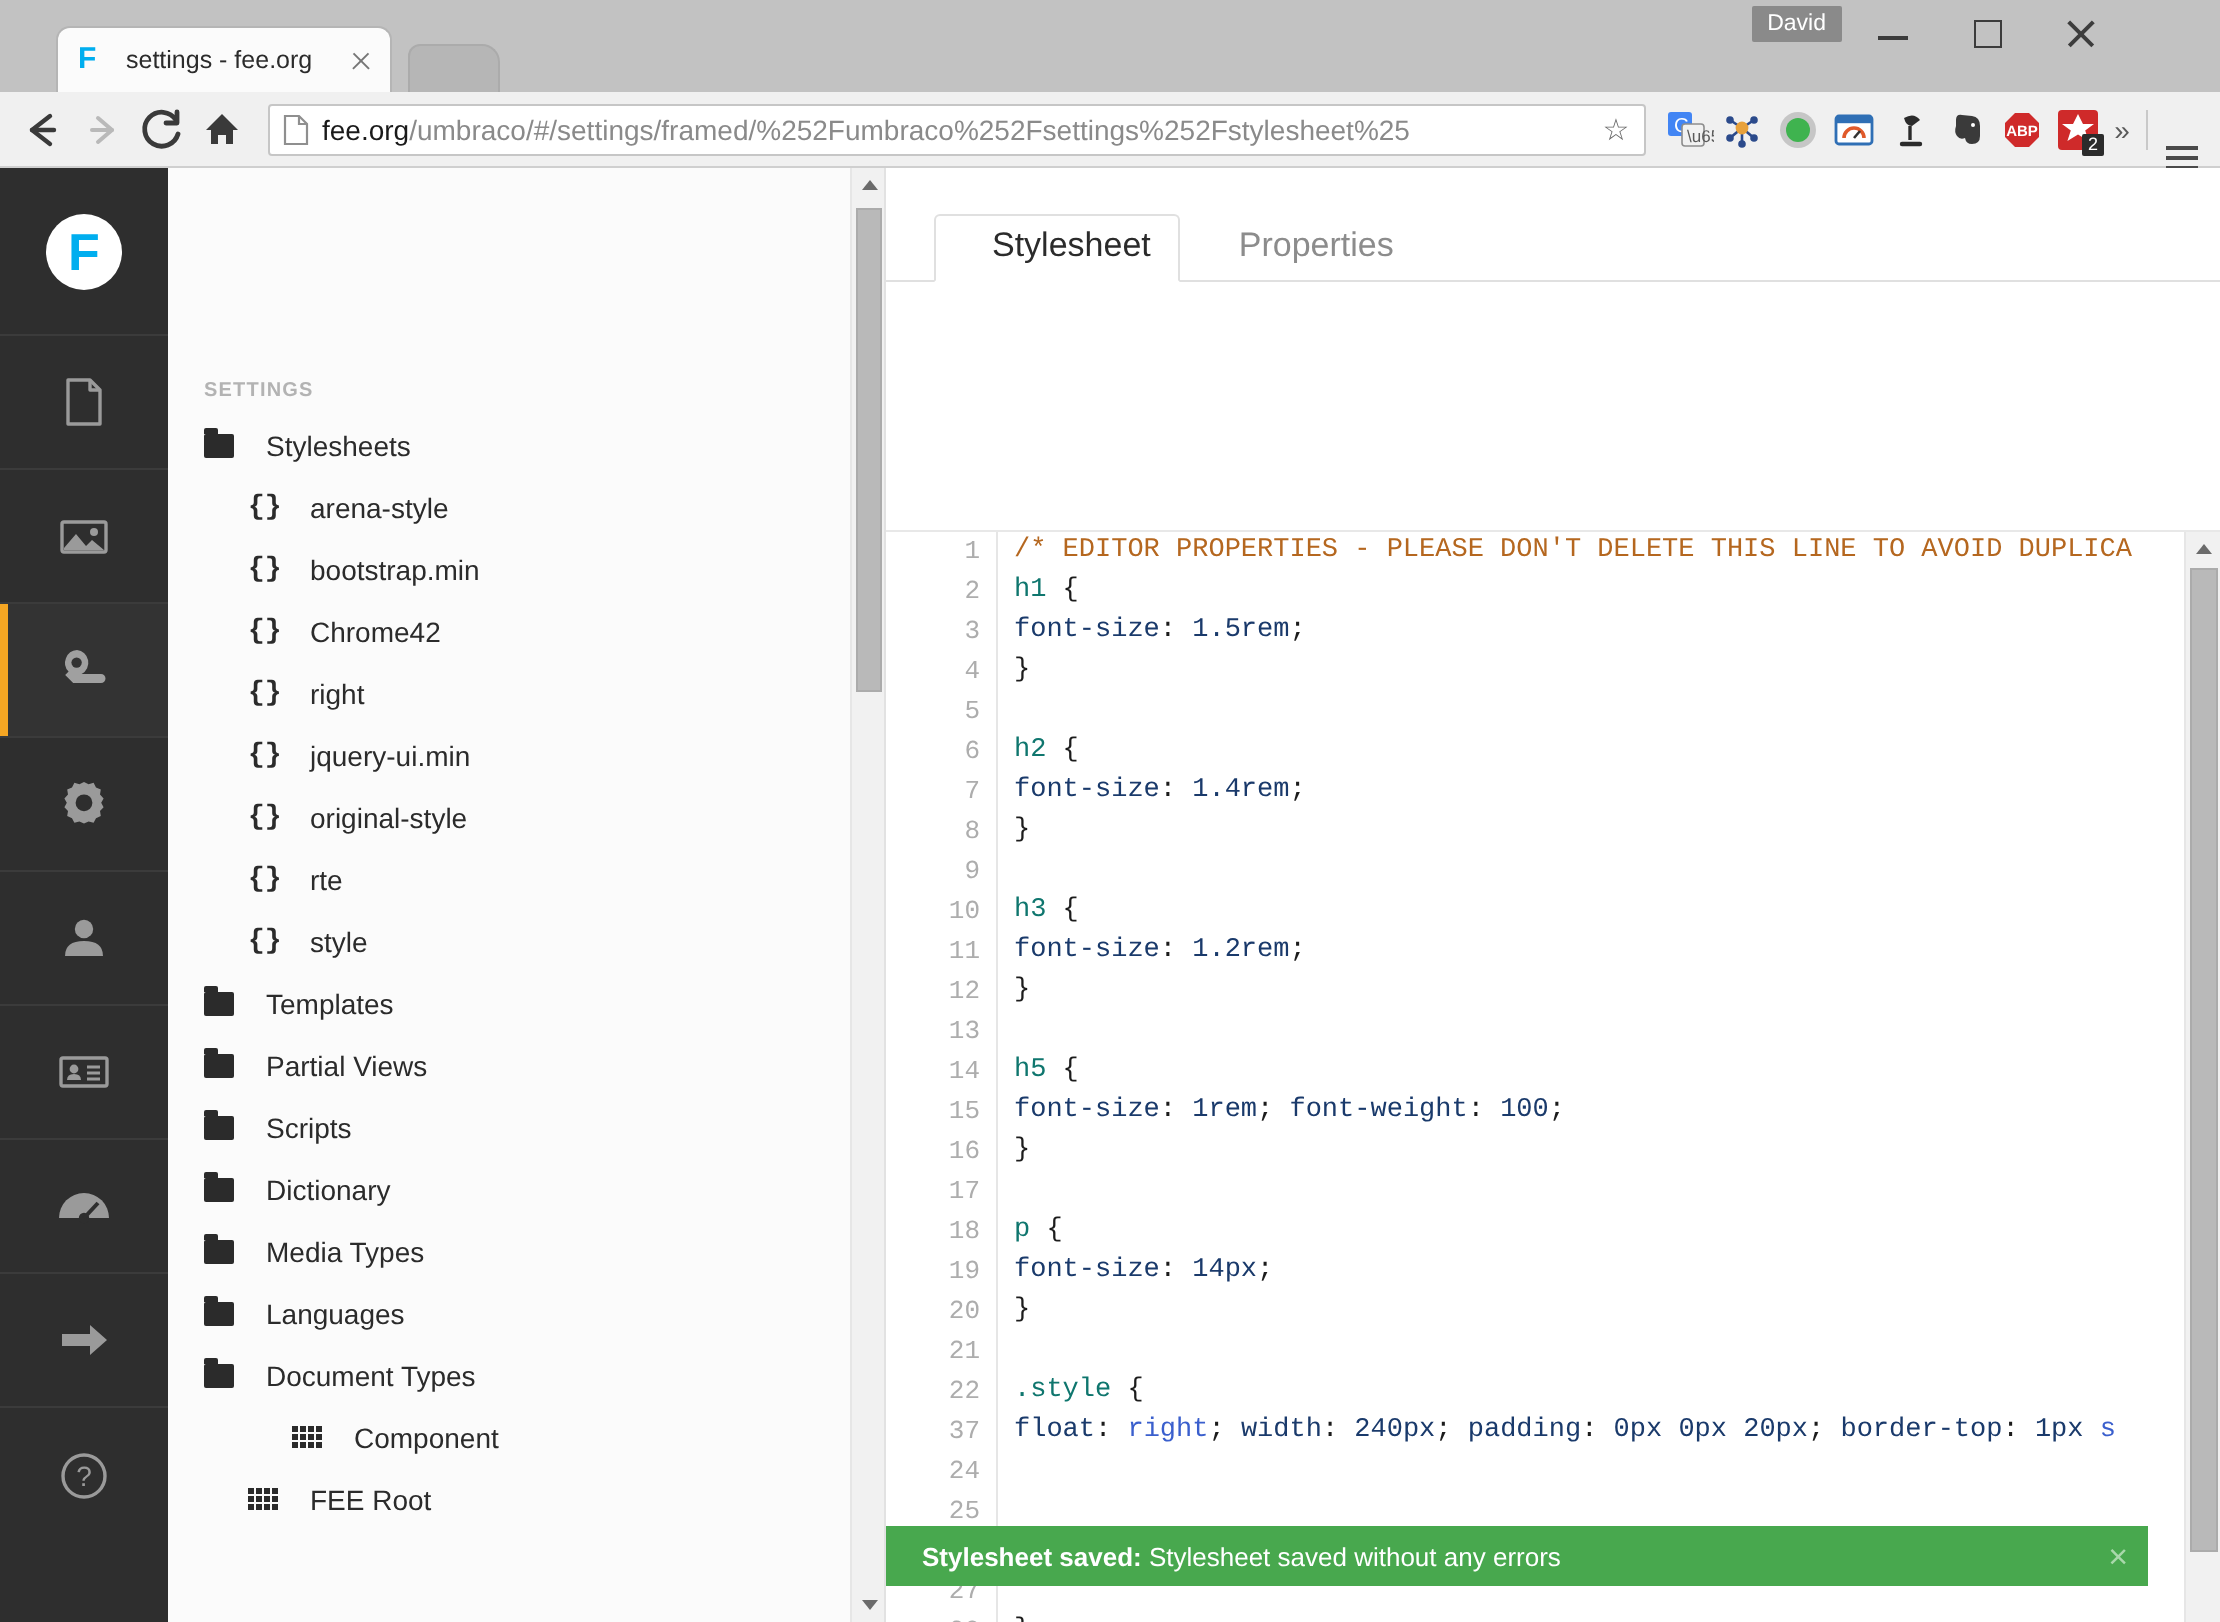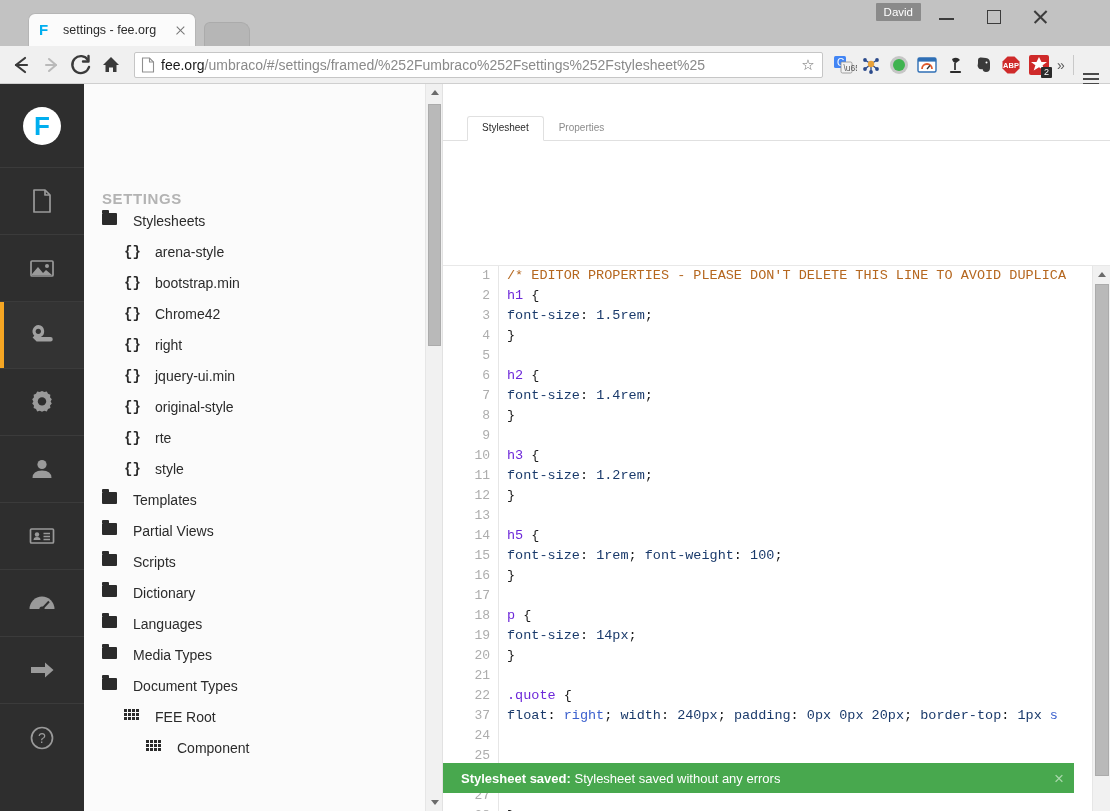--- a/index.html
+++ b/index.html
@@ -128,25 +128,25 @@
   #search-input {
     border: none; outline: none; font-size: 13.5px; color: #333; width: 100%;
     font-family: "Liberation Sans", sans-serif; background: transparent;
   }
   #search-input::placeholder { color: #c8c8c8; }
   #tree-scroll {
     position: absolute; left: 0; top: 88px; right: 0; bottom: 0;
     overflow: hidden; background: #fbfbfb;
   }
   #tree-heading {
-    font-size: 15px; letter-spacing: .6px; color: #b3b3b3; font-weight: bold;
+    font-size: 10px; letter-spacing: .6px; color: #b3b3b3; font-weight: bold;
     padding: 18px 0 6px 18px;
   }
   .tnode {
-    display: flex; align-items: flex-start; height: 31px; font-size: 14px; color: #2b2b2b;
+    display: flex; align-items: center; height: 31px; font-size: 14px; color: #2b2b2b;
     padding-left: 18px;
   }
   .tnode .ticon { width: 22px; flex: 0 0 22px; display:flex; align-items:center; }
   .tnode .tlabel { margin-left: 9px; white-space: nowrap; }
   .tnode.lvl1 { padding-left: 18px; }
   .tnode.lvl2 { padding-left: 40px; }
   .tnode.lvl3 { padding-left: 62px; }
   .folder {
     width: 15px; height: 12px; background: #2b2b2b; position: relative; border-radius: 1px;
   }
@@ -177,21 +177,21 @@
   #save-btn {
     position: absolute; right: 19px; top: 11px; background: #4caf50; color: #fff;
     border: none; padding: 9px 20px; font-size: 14px; border-radius: 3px;
     font-family: "Liberation Sans", sans-serif; cursor: pointer;
   }
   #tabs {
     margin: 26px 0 0 0; padding-left: 24px; height: 31px;
     border-bottom: 1px solid #e0e0e0; display: flex; align-items: flex-end;
   }
   .utab {
-    font-size: 10px; padding: 5px 14px 7px 14px; color: #8c8c8c; position: relative; top:1px;
+    font-size: 17px; padding: 5px 14px 7px 28px; color: #8c8c8c; position: relative; top:1px;
     border: 1px solid transparent; border-radius: 3px 3px 0 0;
   }
   .utab.active {
     color: #2b2b2b; background: #fff; border-color: #e0e0e0; border-bottom-color: #fff;
   }
 
   
   #editor {
     position: absolute; left: 443px; top: 181px; width: 667px; height: 630px;
     background: #fff; border-top: 1px solid #e8e8e8; overflow: hidden;
@@ -210,21 +210,21 @@
   }
   #codelines {
     position: absolute; left: 40px; top: 0; right: 0; bottom: 0; overflow: hidden;
   }
   .cline {
     height: 20px; line-height: 20px; white-space: pre;
     font-family: "Liberation Mono", monospace; font-size: 13.5px; color: #1c1c1c;
     padding-left: 7px;
   }
   .cm { color: #b5671f; }
-  .sel { color: #6d28d9; }
+  .sel { color: #0f766e; }
   .prop { color: #1a3a6b; }
   .kw { color: #3a5fcd; }
   .num { color: #1a3a6b; }
   .pun { color: #1c1c1c; }
 
   #code-vscroll {
     position: absolute; right: 0; top: 0; width: 18px; bottom: 0; background: #f1f1f1;
     border-left: 1px solid #e6e6e6;
   }
   #code-vscroll .thumb { position:absolute; left:2px; width:14px; background:#b9b9b9; border:1px solid #ababab; }
@@ -546,71 +546,71 @@
             <div class="tnode lvl1">
               <span class="ticon">
                 <span class="folder"></span>
               </span>
               <span class="tlabel">Dictionary</span>
             </div>
             <div class="tnode lvl1">
               <span class="ticon">
                 <span class="folder"></span>
               </span>
+              <span class="tlabel">Media Types</span>
+            </div>
+            <div class="tnode lvl1">
+              <span class="ticon">
+                <span class="folder"></span>
+              </span>
               <span class="tlabel">Languages</span>
             </div>
             <div class="tnode lvl1">
               <span class="ticon">
                 <span class="folder"></span>
               </span>
-              <span class="tlabel">Media Types</span>
-            </div>
-            <div class="tnode lvl1">
-              <span class="ticon">
-                <span class="folder"></span>
-              </span>
               <span class="tlabel">Document Types</span>
             </div>
-            <div class="tnode lvl2">
+            <div class="tnode lvl3">
               <span class="ticon">
                 <span class="griddot">
                   <i style="left: 0px; top: 0px;"></i>
                   <i style="left: 4px; top: 0px;"></i>
                   <i style="left: 8px; top: 0px;"></i>
                   <i style="left: 12px; top: 0px;"></i>
                   <i style="left: 0px; top: 4px;"></i>
                   <i style="left: 4px; top: 4px;"></i>
                   <i style="left: 8px; top: 4px;"></i>
                   <i style="left: 12px; top: 4px;"></i>
                   <i style="left: 0px; top: 8px;"></i>
                   <i style="left: 4px; top: 8px;"></i>
                   <i style="left: 8px; top: 8px;"></i>
                   <i style="left: 12px; top: 8px;"></i>
                 </span>
               </span>
-              <span class="tlabel">FEE Root</span>
-            </div>
-            <div class="tnode lvl3">
+              <span class="tlabel">Component</span>
+            </div>
+            <div class="tnode lvl2">
               <span class="ticon">
                 <span class="griddot">
                   <i style="left: 0px; top: 0px;"></i>
                   <i style="left: 4px; top: 0px;"></i>
                   <i style="left: 8px; top: 0px;"></i>
                   <i style="left: 12px; top: 0px;"></i>
                   <i style="left: 0px; top: 4px;"></i>
                   <i style="left: 4px; top: 4px;"></i>
                   <i style="left: 8px; top: 4px;"></i>
                   <i style="left: 12px; top: 4px;"></i>
                   <i style="left: 0px; top: 8px;"></i>
                   <i style="left: 4px; top: 8px;"></i>
                   <i style="left: 8px; top: 8px;"></i>
                   <i style="left: 12px; top: 8px;"></i>
                 </span>
               </span>
-              <span class="tlabel">Component</span>
+              <span class="tlabel">FEE Root</span>
             </div>
           </div>
       </div>
 
       <div id="tree-sb">
         <div class="sb-arrow" style="top:0;">
             <div class="tri tri-up"></div>
           </div>
         <div class="thumb" style="top:20px; height:242px;"></div>
         <div class="sb-arrow" style="bottom:0;">
@@ -673,21 +673,21 @@
             <div class="cline"><span class="pun">}</span></div>
             <div class="cline"><span class="pun"></span></div>
             <div class="cline"><span class="sel">h5</span><span class="pun"> {</span></div>
             <div class="cline"><span class="prop">font-size</span><span class="pun">: </span><span class="num">1rem</span><span class="pun">; </span><span class="prop">font-weight</span><span class="pun">: </span><span class="num">100</span><span class="pun">;</span></div>
             <div class="cline"><span class="pun">}</span></div>
             <div class="cline"><span class="pun"></span></div>
             <div class="cline"><span class="sel">p</span><span class="pun"> {</span></div>
             <div class="cline"><span class="prop">font-size</span><span class="pun">: </span><span class="num">14px</span><span class="pun">;</span></div>
             <div class="cline"><span class="pun">}</span></div>
             <div class="cline"><span class="pun"></span></div>
-            <div class="cline"><span class="sel">.quote</span><span class="pun"> {</span></div>
+            <div class="cline"><span class="sel">.style</span><span class="pun"> {</span></div>
             <div class="cline"><span class="prop">float</span><span class="pun">: </span><span class="kw">right</span><span class="pun">; </span><span class="prop">width</span><span class="pun">: </span><span class="num">240px</span><span class="pun">; </span><span class="prop">padding</span><span class="pun">: </span><span class="num">0px 0px 20px</span><span class="pun">; </span><span class="prop">border-top</span><span class="pun">: </span><span class="num">1px</span><span class="kw"> s</span></div>
             <div class="cline"><span class="pun"></span></div>
             <div class="cline"><span class="pun"></span></div>
             <div class="cline"><span class="sel">blockquote</span><span class="pun"> {</span></div>
             <div class="cline"><span class="pun"></span></div>
             <div class="cline"><span class="pun">}</span></div>
           </div>
       </div>
 
       <div id="code-vscroll">

